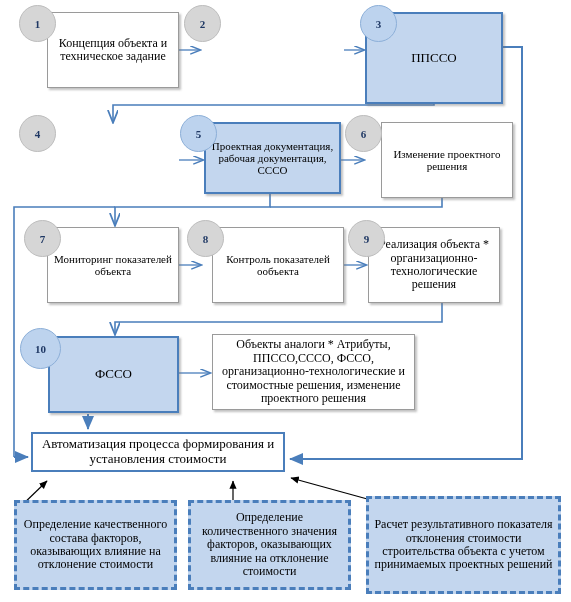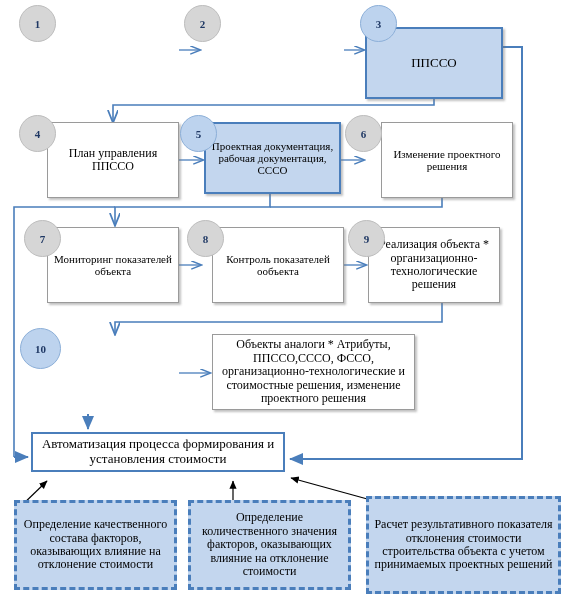--- a/index.html
+++ b/index.html
@@ -154,38 +154,38 @@
       <line x1="17" y1="510" x2="47" y2="481" marker-end="url(#ah-black)"></line>
     </g>
     <g stroke="#000000" stroke-width="1.2" fill="none">
       <line x1="233" y1="500" x2="233" y2="481" marker-end="url(#ah-black)"></line>
     </g>
     <g stroke="#000000" stroke-width="1.2" fill="none">
       <line x1="400" y1="508" x2="291" y2="478" marker-end="url(#ah-black)"></line>
     </g>
   </svg>
 
+  <div class="node node-white fs12" style="left:47px; top:12px; width:132px; height:76px;">
+    <span class="txt">Концепция объекта и техническое задание</span>
+  </div>
   <div class="circle circle-grey" style="left:19px; top:5px; width:37px; height:37px;">
     <span>1</span>
   </div>
 
   <div class="circle circle-grey" style="left:184px; top:5px; width:37px; height:37px;">
     <span>2</span>
   </div>
 
-  <div class="node node-blue fs13" style="left:365px; top:27px; width:138px; height:72px;">
+  <div class="node node-blue fs13" style="left:365px; top:12px; width:138px; height:92px;">
     <span class="txt">ППССО</span>
   </div>
   <div class="circle circle-blue" style="left:360px; top:5px; width:37px; height:37px;">
     <span>3</span>
   </div>
 
-  <div class="node node-white fs12" style="left:47px; top:122px; width:132px; height:76px;">
-    <span class="txt">План управления ППССО</span>
-  </div>
   <div class="circle circle-grey" style="left:19px; top:115px; width:37px; height:37px;">
     <span>4</span>
   </div>
 
   <div class="node node-blue fs11" style="left:204px; top:122px; width:137px; height:72px;">
     <span class="txt">Проектная документация, рабочая документация, СССО</span>
   </div>
   <div class="circle circle-blue" style="left:180px; top:115px; width:37px; height:37px;">
     <span>5</span>
   </div>
@@ -211,20 +211,23 @@
     <span>8</span>
   </div>
 
   <div class="node node-white fs10" style="left:368px; top:227px; width:132px; height:76px;">
     <span class="txt">Реализация объекта * организационно-технологические решения</span>
   </div>
   <div class="circle circle-grey" style="left:348px; top:220px; width:37px; height:37px;">
     <span>9</span>
   </div>
 
+  <div class="node node-blue fs13" style="left:48px; top:336px; width:131px; height:77px;">
+    <span class="txt">ФССО</span>
+  </div>
   <div class="circle circle-blue" style="left:20px; top:328px; width:41px; height:41px;">
     <span>10</span>
   </div>
 
   <div class="node node-white fs10" style="left:212px; top:334px; width:203px; height:76px;">
     <span class="txt">Объекты аналоги * Атрибуты, ППССО,СССО, ФССО, организационно-технологические и стоимостные решения, изменение проектного решения</span>
   </div>
 
   <div class="node node-plain-blue fs13" style="left:31px; top:432px; width:254px; height:40px;">
     <span class="txt">Автоматизация процесса формирования и установления стоимости</span>

